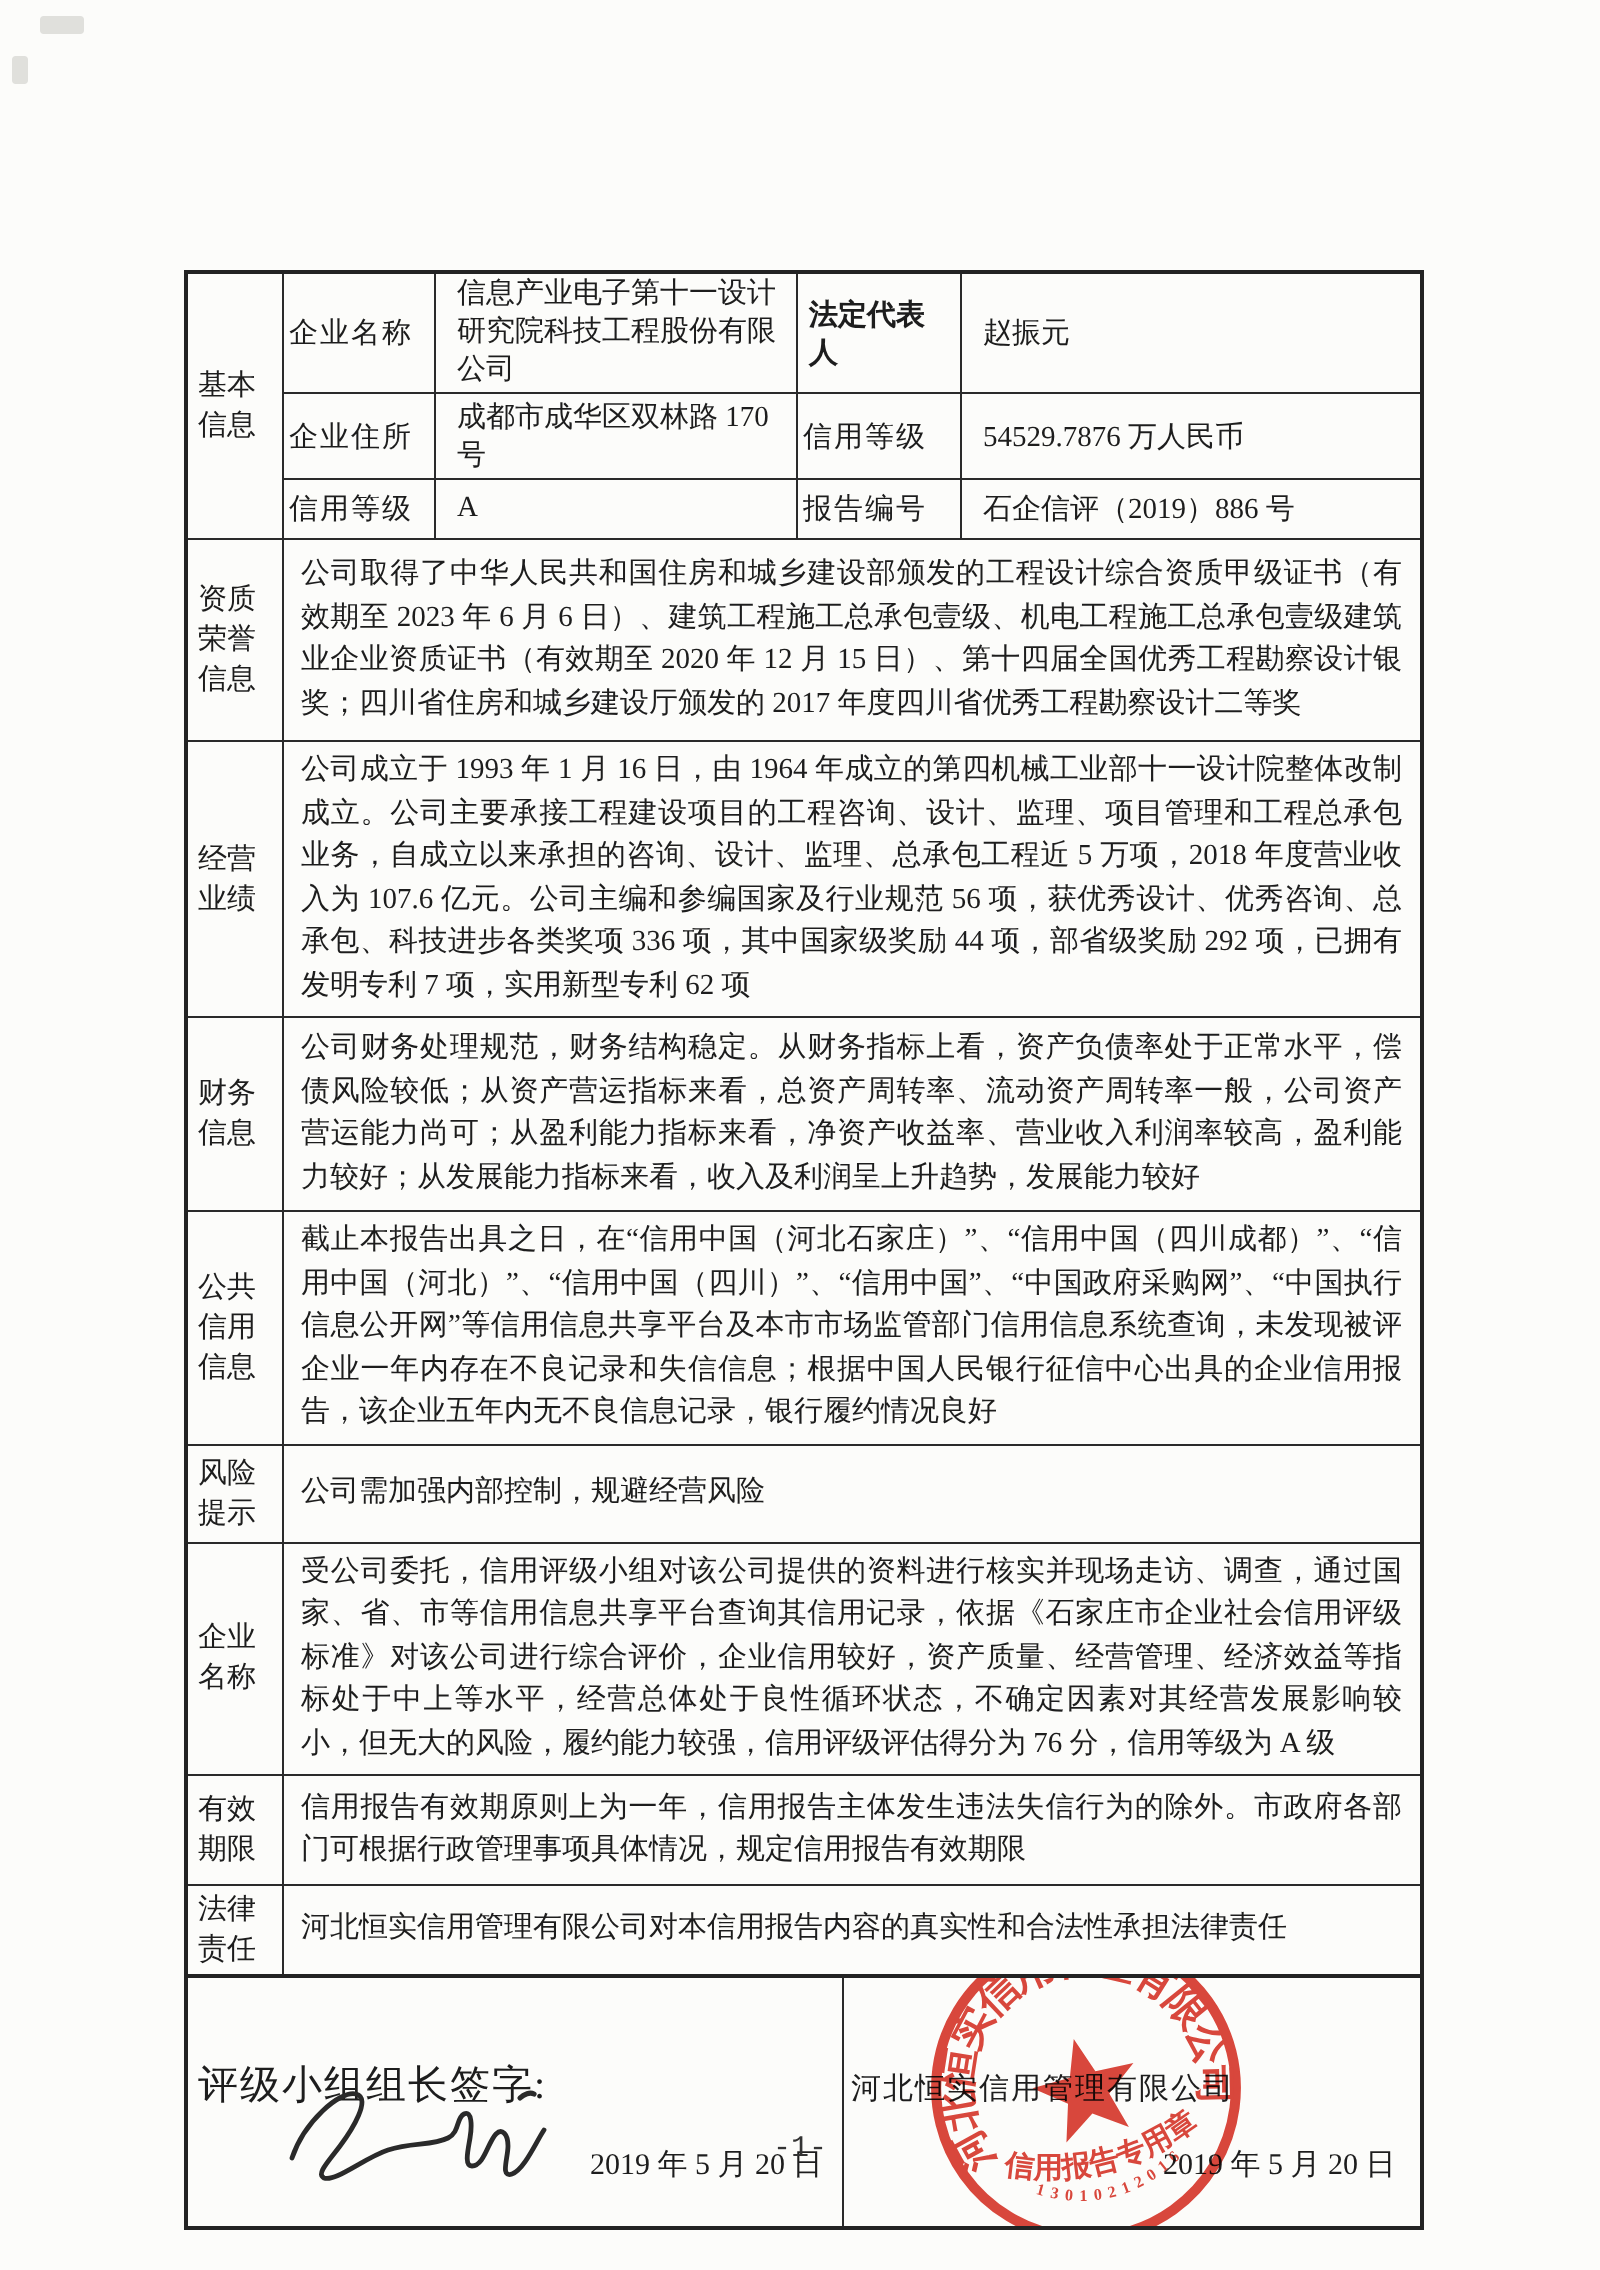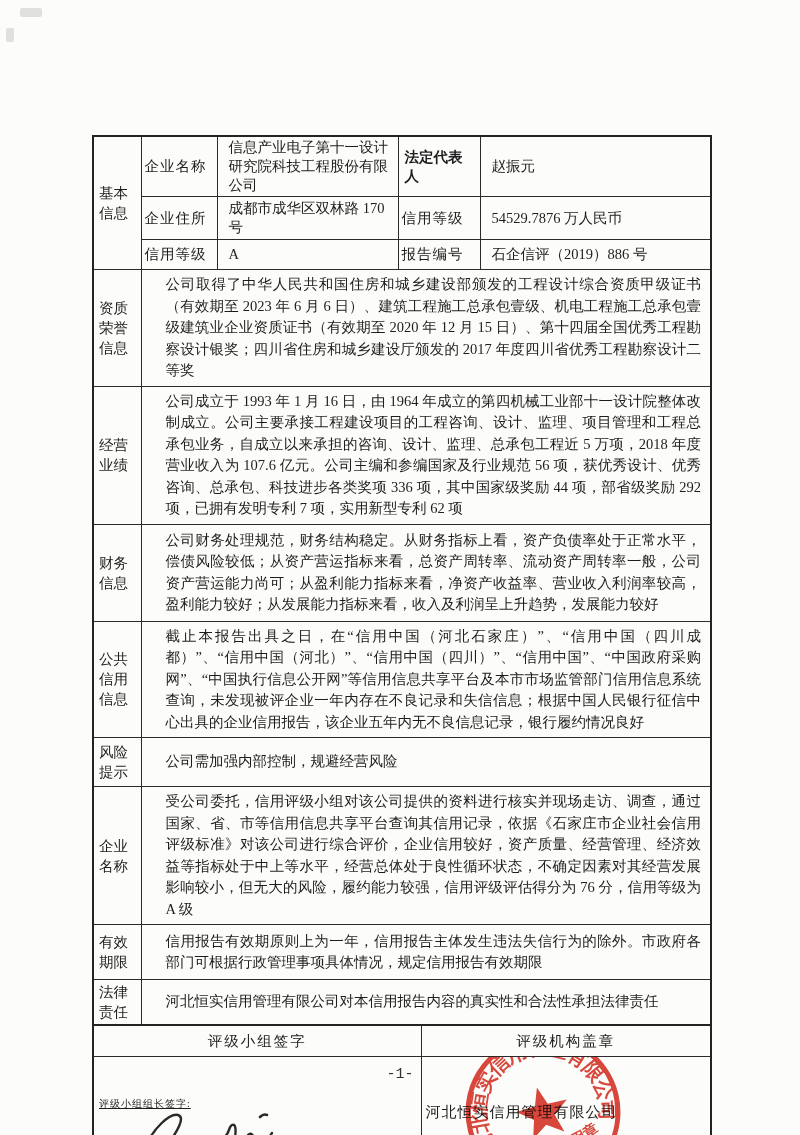--- a/index.html
+++ b/index.html
@@ -34,40 +34,40 @@
   td.sec{
     text-align:left;
     line-height:20px;
     padding:2px 5px;
     word-break:break-all;
   }
   td.lab{padding-left:3px;letter-spacing:1px;}
   td.val{padding-left:11px;}
   td.txt{
     line-height:21.5px;
-    padding:4px 9px 4px 24px;
+    padding:4px 9px 4px 9px;
     text-align:justify;
     word-break:break-all;
   }
   tr.h-r1 td{height:40px;}
   tr.h-r2 td{height:26px;}
   tr.h-r3 td{height:25px;}
   tr.h-zz  td{height:92px;}
   tr.h-jy  td{height:113px;}
   tr.h-cw  td{height:88px;}
   tr.h-gg  td{height:100px;}
   tr.h-fx  td{height:40px;}
   tr.h-zh  td{height:102px;}
   tr.h-yx  td{height:46px;}
   tr.h-fl  td{height:34px;}
   tr.h-sh  td{height:24px;}
   tr.h-sb  td{height:124px;}
   td.sighead{text-align:center;letter-spacing:2px;padding:3px 0;}
   td.sigbody{position:relative;padding:0;vertical-align:top;}
-  .leader-label{position:absolute;left:5px;top:40px;font-size:10px;letter-spacing:1px;text-decoration:underline;}
+  .leader-label{position:absolute;left:5px;top:40px;font-size:20px;letter-spacing:1px;}
   .date-left{position:absolute;left:201px;top:84px;font-size:15px;white-space:nowrap;}
   .agency-name{position:absolute;left:4px;top:46px;font-size:15px;white-space:nowrap;letter-spacing:1px;}
   .date-right{position:absolute;left:160px;top:84px;font-size:15px;white-space:nowrap;}
   .hand-sign{position:absolute;left:38px;top:42px;}
   .seal{
     position:absolute;left:40px;top:-26px;width:162px;height:162px;
     transform:rotate(-14deg);
     mix-blend-mode:multiply;
     opacity:.93;
   }
@@ -153,24 +153,20 @@
       </tr>
     </tbody>
       </table>
 
     <table class="sig">
       <colgroup>
           <col style="width:328px">
           <col style="width:290px">
         </colgroup>
       <tbody>
-          <tr class="h-sh">
-        <td class="sighead">评级小组签字</td>
-        <td class="sighead">评级机构盖章</td>
-      </tr>
       <tr class="h-sb">
         <td class="sigbody">
           <span class="leader-label">评级小组组长签字:</span>
           <svg class="hand-sign" width="160" height="74" viewBox="0 0 160 74">
             <path d="M14,48 C20,30 38,14 46,16 C54,18 44,34 38,42 C32,50 26,56 30,58 C36,60 50,48 62,44 C74,40 84,42 92,38 C98,35 96,28 100,26 C104,24 104,32 103,38 C102,44 100,52 104,52 C110,52 112,40 116,36 C119,33 122,36 122,42 C122,48 118,58 124,56 C130,54 136,40 140,34" fill="none" stroke="#2a2a2a" stroke-width="2.4" stroke-linecap="round"></path>
             <path d="M128,18 C130,16 133,15 135,16" fill="none" stroke="#2a2a2a" stroke-width="2.6" stroke-linecap="round"></path>
           </svg>
           <span class="date-left">2019 年 5 月 20 日</span>
         </td>
         <td class="sigbody">

